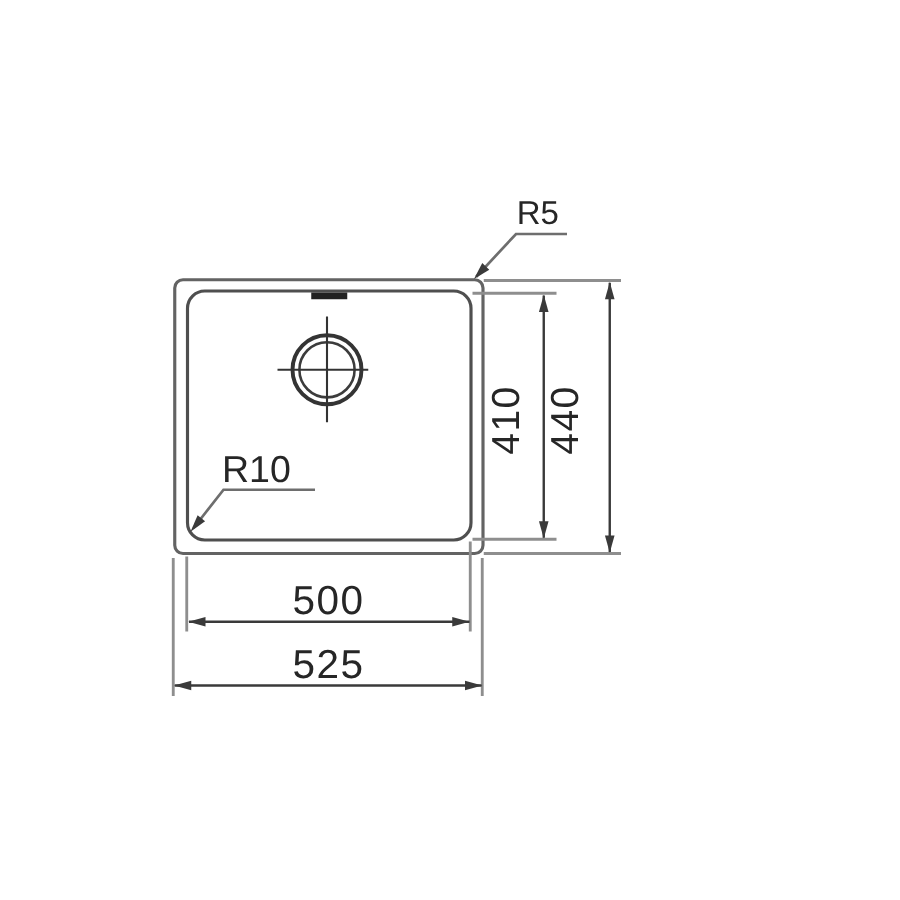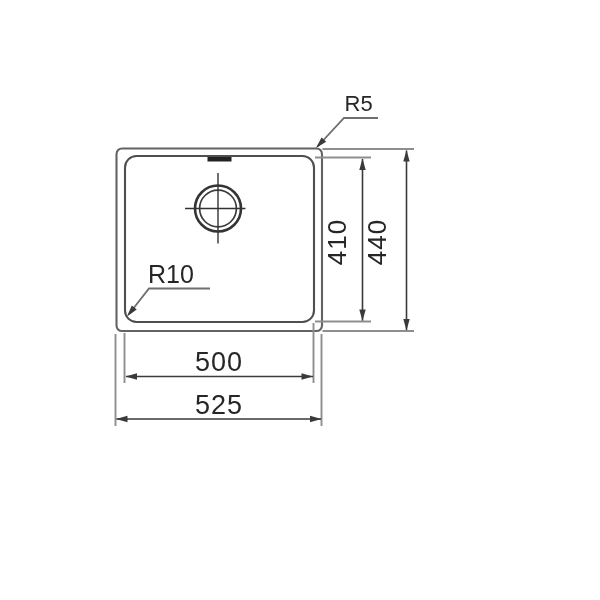--- a/index.html
+++ b/index.html
@@ -10,21 +10,21 @@
     --dimension-line:#3a3a3a;
     --label-text:#262626;
   }
   html,body{margin:0;padding:0;}
   body{
     width:600px;height:600px;
     background:var(--background);
     font-family:"Liberation Sans", sans-serif;
     overflow:hidden;
   }
-  .canvas{width:600px;height:456px;position:relative;}
+  .canvas{width:600px;height:456px;position:relative;margin-top:38px;}
   svg{display:block;}
   .outer-rim{fill:none;stroke:var(--outline);stroke-width:2.1;}
   .bowl{fill:none;stroke:var(--bowl-outline);stroke-width:2.1;}
   .notch{fill:#222222;stroke:none;}
   .drain-ring-outer{fill:none;stroke:#343434;stroke-width:2.6;}
   .drain-ring-inner{fill:none;stroke:#3c3c3c;stroke-width:1.7;}
   .crosshair{stroke:#333333;stroke-width:1.4;fill:none;}
   .ext{stroke:var(--extension-line);stroke-width:1.9;fill:none;}
   .dim{stroke:var(--dimension-line);stroke-width:1.6;fill:none;}
   .leader{stroke:#6e6e6e;stroke-width:1.8;fill:none;}

